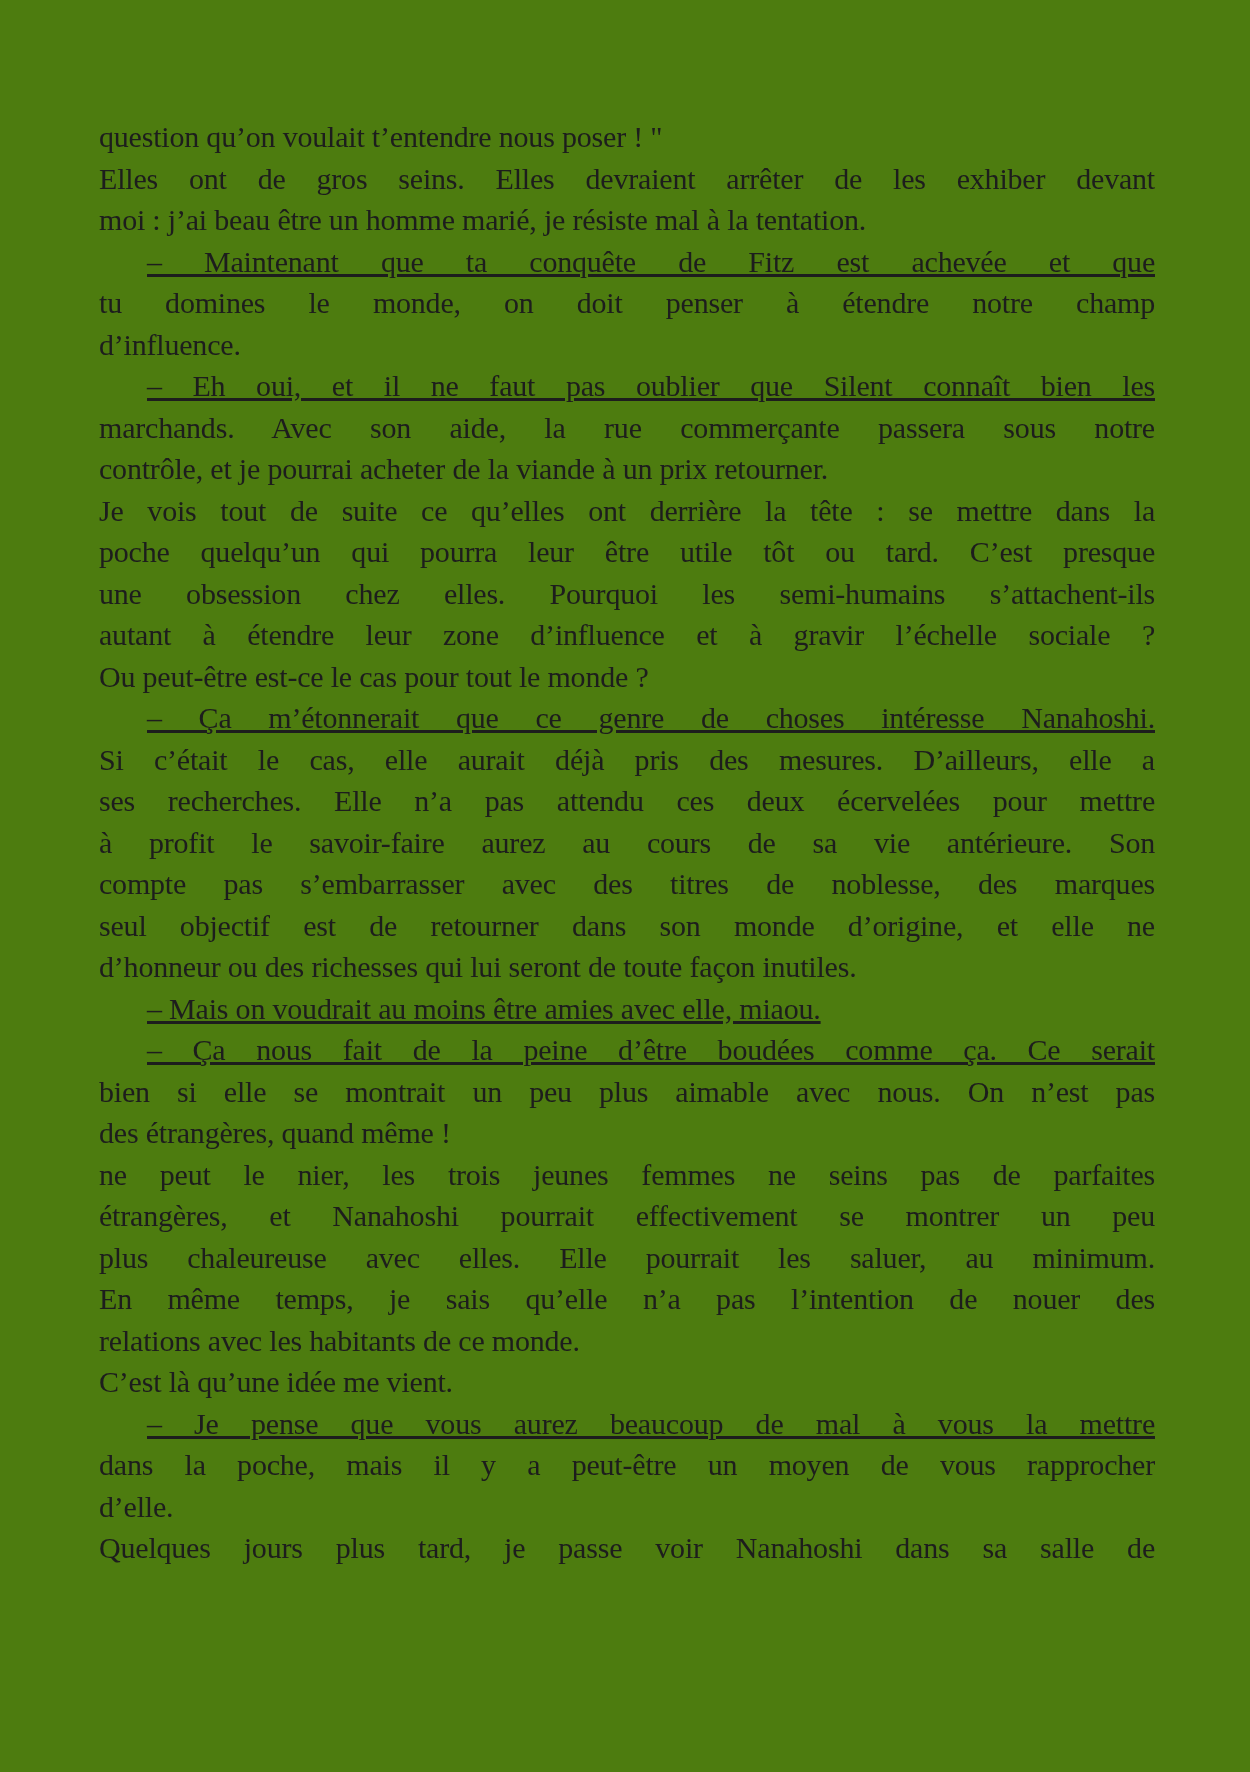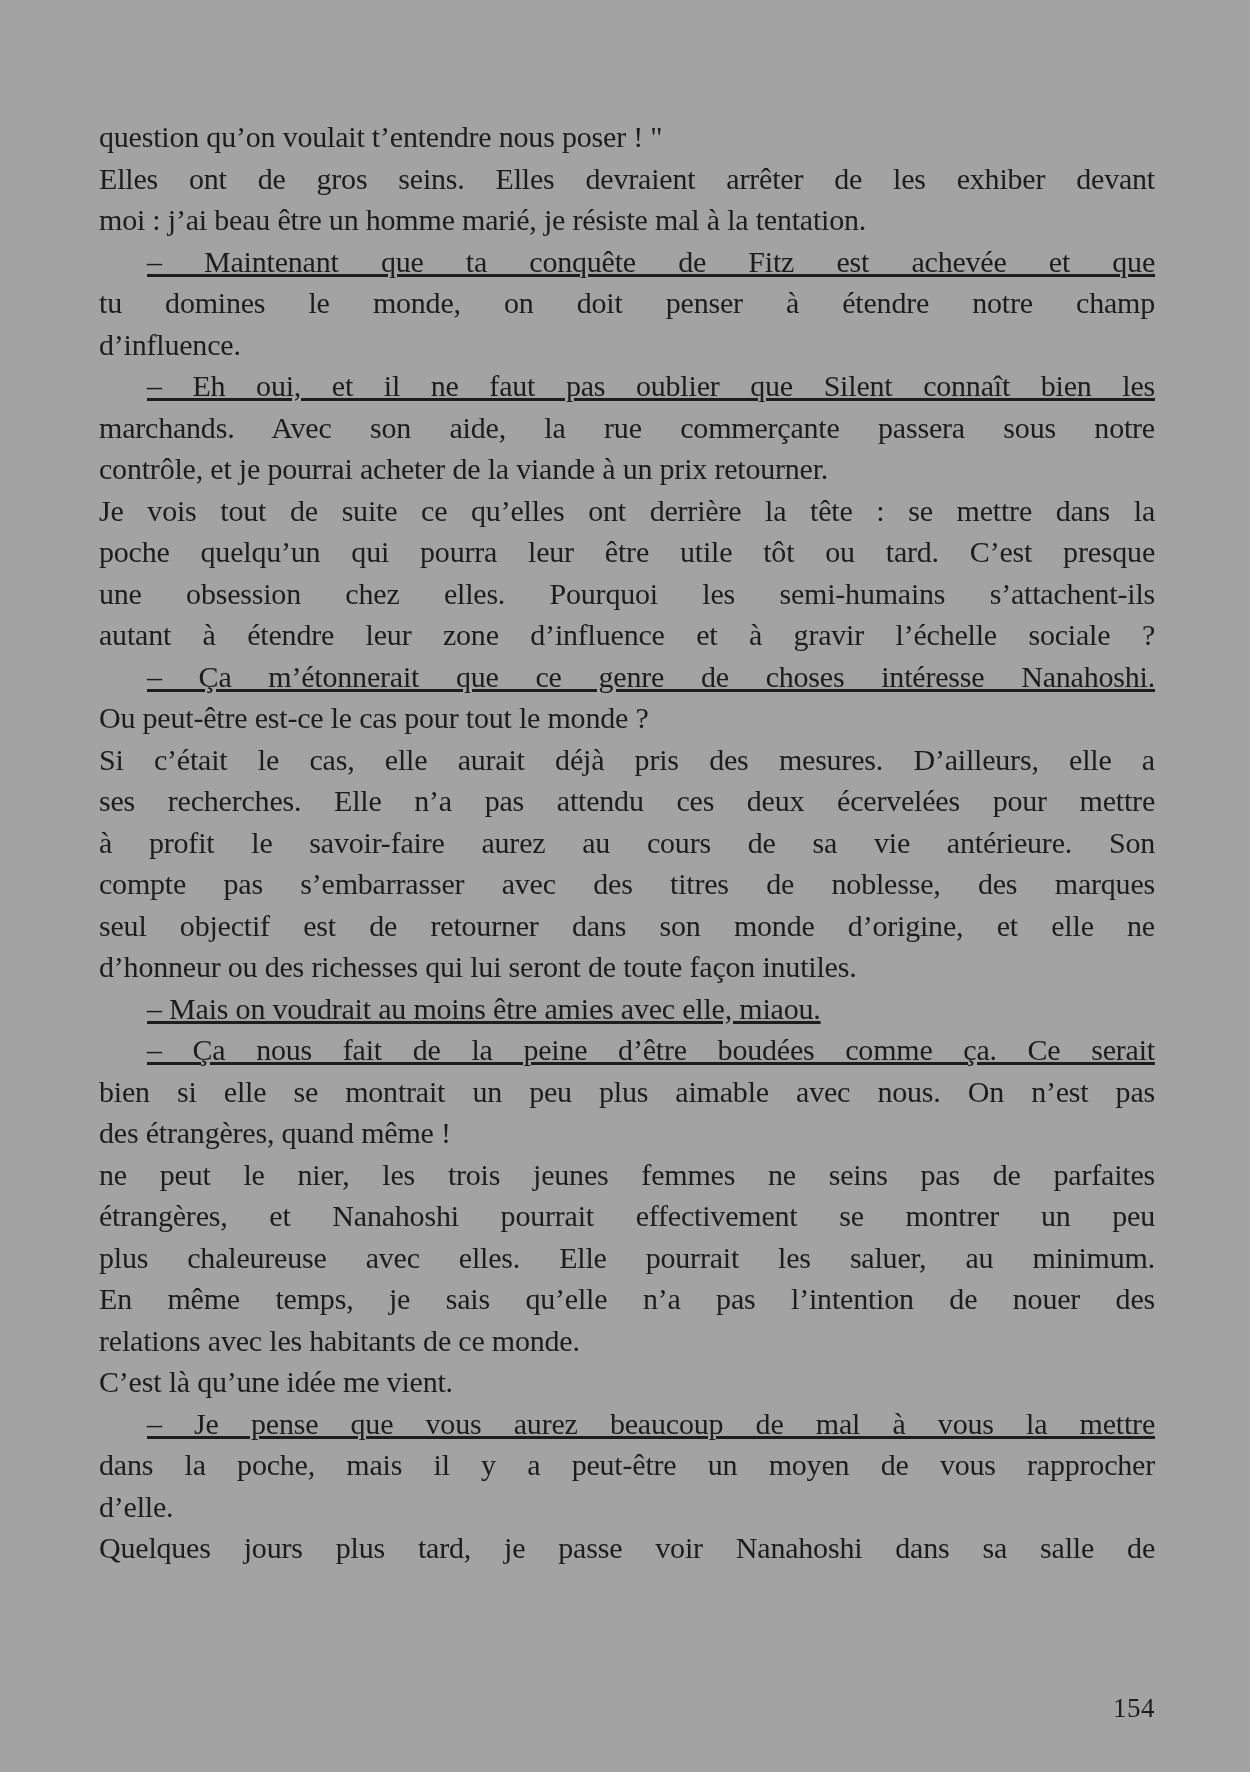--- a/index.html
+++ b/index.html
@@ -45,37 +45,37 @@
     width: 1056px;
     text-align: right;
     font-size: 27px;
     line-height: 30px;
     letter-spacing: 0.5px;
   }
 </style>
 </head>
 <body>
 
-<div class="page" style="background: #a3a3a3; color: rgb(29, 29, 29);">
+<div class="page" style="background: #4d7c0f; color: rgb(29, 29, 29);">
   <div class="text-block">
       <div class="line">question qu’on voulait t’entendre nous poser ! "</div>
       <div class="line just">Elles ont de gros seins. Elles devraient arrêter de les exhiber devant</div>
       <div class="line">moi : j’ai beau être un homme marié, je résiste mal à la tentation.</div>
       <div class="line indent just">– Maintenant que ta conquête de Fitz est achevée et que</div>
       <div class="line just">tu domines le monde, on doit penser à étendre notre champ</div>
       <div class="line">d’influence.</div>
       <div class="line indent just">– Eh oui, et il ne faut pas oublier que Silent connaît bien les</div>
       <div class="line just">marchands. Avec son aide, la rue commerçante passera sous notre</div>
       <div class="line">contrôle, et je pourrai acheter de la viande à un prix retourner.</div>
       <div class="line just">Je vois tout de suite ce qu’elles ont derrière la tête : se mettre dans la</div>
       <div class="line just">poche quelqu’un qui pourra leur être utile tôt ou tard. C’est presque</div>
       <div class="line just">une obsession chez elles. Pourquoi les semi-humains s’attachent-ils</div>
       <div class="line just">autant à étendre leur zone d’influence et à gravir l’échelle sociale ?</div>
+      <div class="line">Ou peut-être est-ce le cas pour tout le monde ?</div>
       <div class="line indent just">– Ça m’étonnerait que ce genre de choses intéresse Nanahoshi.</div>
-      <div class="line">Ou peut-être est-ce le cas pour tout le monde ?</div>
       <div class="line just">Si c’était le cas, elle aurait déjà pris des mesures. D’ailleurs, elle a</div>
       <div class="line just">ses recherches. Elle n’a pas attendu ces deux écervelées pour mettre</div>
       <div class="line just">à profit le savoir-faire aurez au cours de sa vie antérieure. Son</div>
       <div class="line just">compte pas s’embarrasser avec des titres de noblesse, des marques</div>
       <div class="line just">seul objectif est de retourner dans son monde d’origine, et elle ne</div>
       <div class="line">d’honneur ou des richesses qui lui seront de toute façon inutiles.</div>
       <div class="line indent">– Mais on voudrait au moins être amies avec elle, miaou.</div>
       <div class="line indent just">– Ça nous fait de la peine d’être boudées comme ça. Ce serait</div>
       <div class="line just">bien si elle se montrait un peu plus aimable avec nous. On n’est pas</div>
       <div class="line">des étrangères, quand même !</div>
@@ -83,14 +83,13 @@
       <div class="line just">étrangères, et Nanahoshi pourrait effectivement se montrer un peu</div>
       <div class="line just">plus chaleureuse avec elles. Elle pourrait les saluer, au minimum.</div>
       <div class="line just">En même temps, je sais qu’elle n’a pas l’intention de nouer des</div>
       <div class="line">relations avec les habitants de ce monde.</div>
       <div class="line">C’est là qu’une idée me vient.</div>
       <div class="line indent just">– Je pense que vous aurez beaucoup de mal à vous la mettre</div>
       <div class="line just">dans la poche, mais il y a peut-être un moyen de vous rapprocher</div>
       <div class="line">d’elle.</div>
       <div class="line just">Quelques jours plus tard, je passe voir Nanahoshi dans sa salle de</div>
     </div>
-  <div class="page-number">154</div>
 </div>
 
 </body></html>

